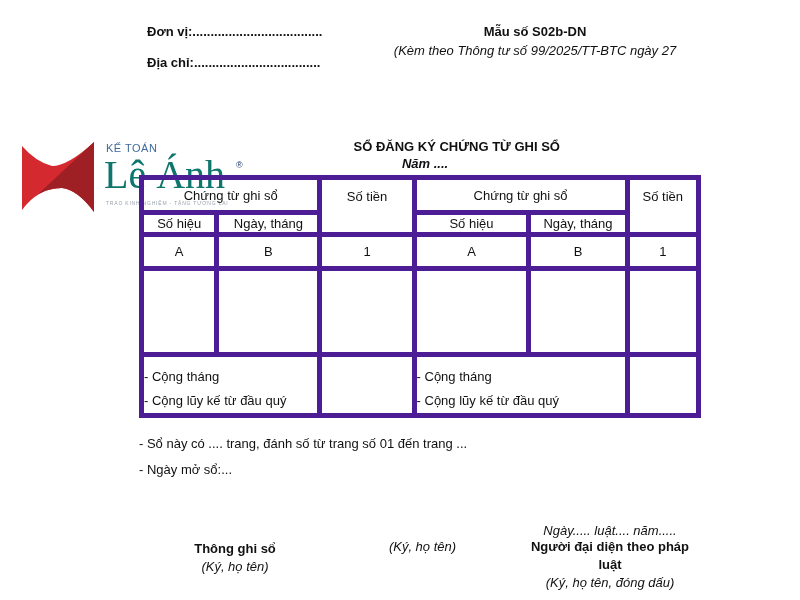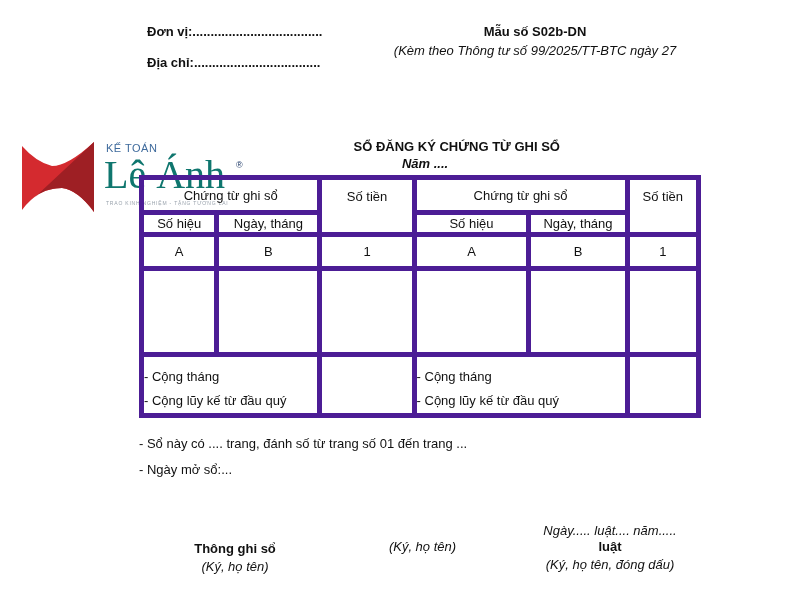--- a/index.html
+++ b/index.html
@@ -118,15 +118,16 @@
 <div class="abs sig" style="left:170px;top:540px;width:130px;">
   <div class="b">Thông ghi sổ</div>
   <div class="i">(Ký, họ tên)</div>
 </div>
 
 <div class="abs sig" style="left:355px;top:538px;width:135px;">
   <div class="i">(Ký, họ tên)</div>
 </div>
 
 <div class="abs sig" style="left:510px;top:538px;width:200px;">
+  <div class="b">Người đại diện theo pháp</div>
   <div class="b">luật</div>
   <div class="i">(Ký, họ tên, đóng dấu)</div>
 </div>
 
 </body></html>

